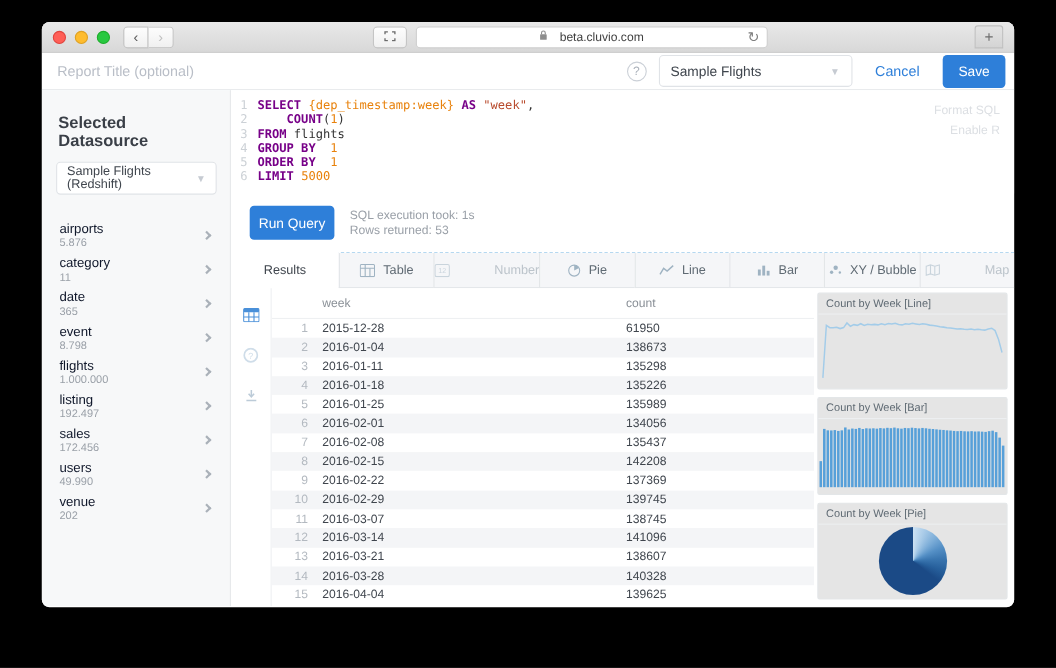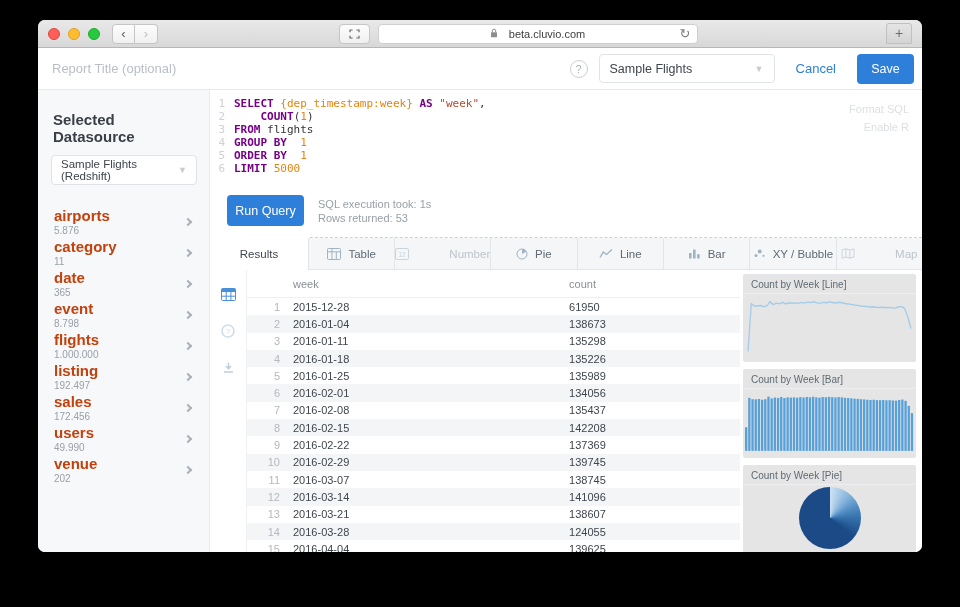--- a/index.html
+++ b/index.html
@@ -30,21 +30,21 @@
             justify-content:center;margin-right:8px;color:#6a6a6a;}
   .urlbar{width:320px;height:20px;background:#fff;border:1px solid #cfcfcf;
           border-radius:4px;display:flex;align-items:center;justify-content:center;
           gap:11px;font-size:11px;color:#3f3f3f;position:relative;}
   .refresh{position:absolute;right:6px;top:1px;color:#7e7e7e;font-size:13px;}
   .newtab{width:26px;height:21px;border:1px solid #c0c0c0;border-radius:3px 3px 0 0;
           background:linear-gradient(#e4e4e4,#d4d4d4);color:#6d6d6d;font-size:14px;
           line-height:19px;text-align:center;margin-left:8px;}
 
   
-  .appheader{height:42px;background:#fff;border-bottom:1px solid #e7e9eb;
+  .appheader{height:34px;background:#fff;border-bottom:1px solid #e7e9eb;
              display:flex;align-items:center;padding:0 8px 0 14px;}
   .report-title{color:#b9bec7;font-size:13px;}
   .hdr-right{margin-left:auto;display:flex;align-items:center;gap:11px;}
   .help{width:18px;height:18px;border:1px solid #cbd0d7;border-radius:50%;
         color:#aab1ba;font-size:11px;display:flex;align-items:center;justify-content:center;}
   .dash-select{width:176px;height:29px;border:1px solid #e0e3e7;border-radius:4px;
                background:#fff;display:flex;align-items:center;justify-content:space-between;
                padding:0 10px;font-size:12.5px;color:#3f454d;}
   .chev{color:#c6cbd2;font-size:9px;}
   .cancel{background:none;border:none;color:#2e7fd9;font-size:13px;padding:0 10px;}
@@ -54,21 +54,21 @@
   
   .appbody{display:flex;height:469px;}
   .sidebar{width:172px;background:#f7f8f9;border-right:1px solid #e7e9eb;
            padding:14px 12px 0 13px;}
   .ds-heading{font-size:15px;font-weight:bold;color:#3a3f47;margin:7px 0 10px 2px;}
   .ds-select{height:30px;background:#fff;border:1px solid #e0e3e7;border-radius:4px;
              display:flex;align-items:center;justify-content:space-between;
              padding:0 9px;font-size:11.5px;color:#3f454d;margin-bottom:21px;}
   .tbl-item{display:flex;align-items:center;justify-content:space-between;
             padding:4px 6px 4px 3px;height:31px;cursor:pointer;}
-  .tbl-name{color:#c2410c;font-size:15px;font-weight:bold;}
+  .tbl-name{color:#0f172a;font-size:12px;font-weight:normal;}
   .tbl-cnt{color:#9aa0a8;font-size:10px;margin-top:1px;}
   .chev-right{width:6px;height:6px;border-top:2px solid #aab1b9;border-right:2px solid #aab1b9;
               transform:rotate(45deg);flex-shrink:0;}
 
   .main{flex:1;display:flex;flex-direction:column;min-width:0;}
 
   
   .editor{height:94px;position:relative;padding-top:7px;background:#fff;}
   .cm-line{display:flex;font-family:"DejaVu Sans Mono",monospace;font-size:11px;
            line-height:13px;white-space:pre;}
@@ -82,21 +82,21 @@
                   color:#dcdfe3;font-size:11px;line-height:18px;}
   .editor-actions div{cursor:pointer;margin-left:44px;}
 
   
   .runbar{height:53px;display:flex;align-items:center;padding-left:17px;gap:14px;}
   .run{width:77px;height:31px;background:#2e7fd9;border:none;border-radius:4px;
        color:#fff;font-size:12.5px;}
   .execinfo{color:#9aa0a8;font-size:11px;line-height:14px;}
 
   
-  .tabbar{height:33px;display:flex;border-top:1px dashed #b5d8f0;}
+  .tabbar{height:33px;display:flex;border-top:1px dashed #b5d8f0;justify-content:center;}
   .tab{flex:1;display:flex;align-items:center;justify-content:center;gap:7px;
        font-size:11.5px;color:#5f6a73;background:#f5f6f8;
        border-left:1px solid #e3e6e8;border-bottom:1px solid #e3e6e8;cursor:pointer;}
   .tab.active{flex:none;width:98px;background:#fff;border-left:none;border-bottom:none;
               margin-top:-1px;color:#3f454d;}
   .tab .tabicon{color:#9fb3c2;display:flex;}
   .tab.disabled{color:#bcc4cb;gap:40px;}
   .tab.disabled .tabicon{opacity:.5;}
 
   
@@ -441,21 +441,21 @@
                 <span class="cc">141096</span>
               </div>
               <div class="trow">
                 <span class="rn">13</span>
                 <span class="cw">2016-03-21</span>
                 <span class="cc">138607</span>
               </div>
               <div class="trow odd">
                 <span class="rn">14</span>
                 <span class="cw">2016-03-28</span>
-                <span class="cc">124055</span>
+                <span class="cc">140328</span>
               </div>
               <div class="trow">
                 <span class="rn">15</span>
                 <span class="cw">2016-04-04</span>
                 <span class="cc">139625</span>
               </div>
             </div>
         </div>
 
         <div class="charts" id="charts">

